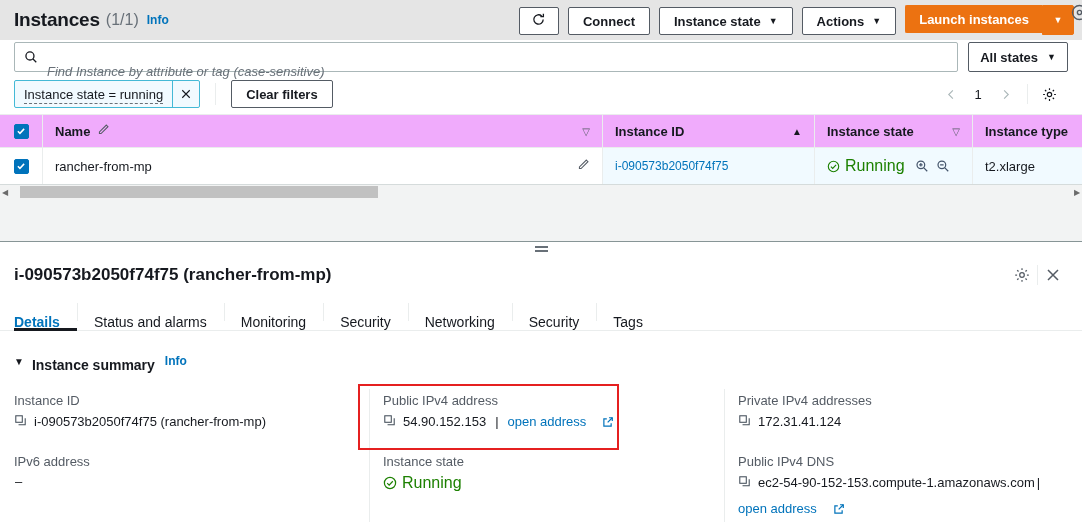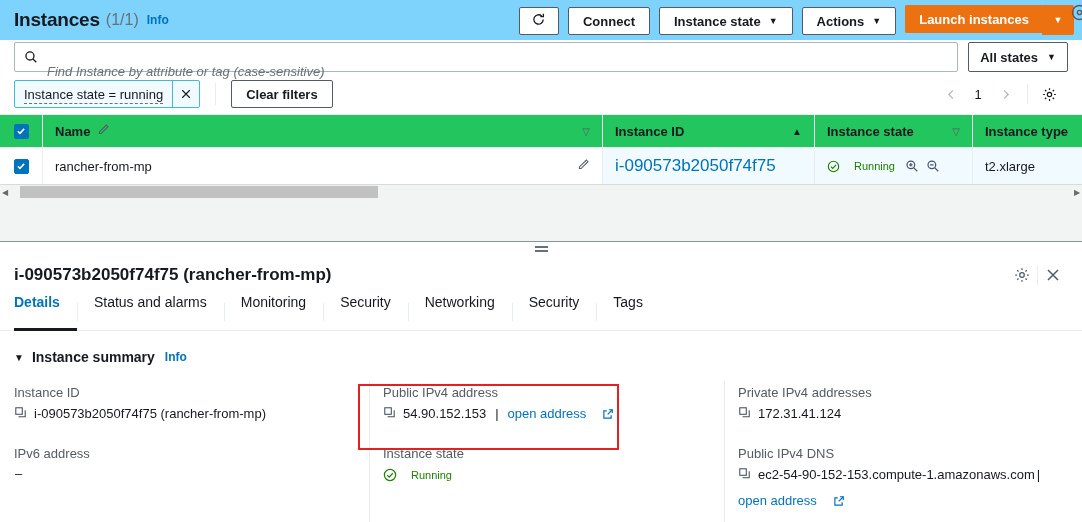--- a/index.html
+++ b/index.html
@@ -8,21 +8,21 @@
     background:#ffffff;
     font-family:"Liberation Sans",sans-serif;
     font-size:13px;color:#16191f;
     -webkit-font-smoothing:antialiased;
   }
   .app{position:relative;width:1082px;height:522px;}
 
   
   .top-header{
     height:40px;display:flex;align-items:center;
-    padding:0 0 0 14px;box-sizing:border-box;background:#7dd3fc;
+    padding:0 0 0 14px;box-sizing:border-box;background:#e5e5e5;
     position:relative;
   }
   .page-title{font-size:19px;font-weight:bold;color:#16191f;letter-spacing:-.2px;}
   .page-count{font-size:16px;color:#687078;margin-left:6px;font-weight:normal;}
   .info-link{font-size:12px;color:#0073bb;font-weight:bold;margin-left:8px;cursor:pointer;}
   .header-actions{margin-left:auto;display:flex;align-items:flex-end;gap:9px;padding-right:8px;}
 
   .btn{
     height:28px;box-sizing:border-box;border:1px solid #545b64;background:#fff;
     color:#16191f;font-size:13px;font-weight:bold;border-radius:2px;
@@ -82,21 +82,21 @@
   .btn-clear{height:28px;}
   .pagination{margin-left:auto;display:flex;align-items:center;gap:2px;padding-right:6px;}
   .pg-arrow{width:28px;height:28px;display:flex;align-items:center;justify-content:center;color:#aab7b8;cursor:pointer;}
   .pg-num{min-width:22px;text-align:center;font-size:13px;color:#16191f;cursor:pointer;}
   .pg-sep{width:1px;height:20px;background:#eaeded;margin:0 6px;}
   .pg-gear{width:26px;height:26px;display:flex;align-items:center;justify-content:center;cursor:pointer;color:#16191f;}
 
   
   .table{border-top:1px solid #eaeded;}
   .trow{display:flex;align-items:stretch;height:32px;}
-  .thead{border-bottom:1px solid #eaeded;background:#22c55e;}
+  .thead{border-bottom:1px solid #eaeded;background:#f0abfc;}
   .tbody-row{height:36px;background:#f1faff;}
   .cb-cell{
     width:42px;display:flex;align-items:center;justify-content:center;flex:none;
     box-sizing:border-box;
   }
   .tbody-row .cb-cell{background:#fff;}
   .cbx{
     width:15px;height:15px;border-radius:2px;background:#0073bb;border:1px solid #0073bb;
     display:flex;align-items:center;justify-content:center;cursor:pointer;box-sizing:border-box;
   }
@@ -105,22 +105,22 @@
     border-left:1px solid #eaeded;}
   .tbody-row .col-name{background:#fff;border-left:1px solid #eaeded;gap:36px;}
   .col-id{width:212px;flex:none;display:flex;align-items:center;padding:0 12px;box-sizing:border-box;border-left:1px solid #eaeded;}
   .col-state{width:158px;flex:none;display:flex;align-items:center;padding:0 12px;box-sizing:border-box;border-left:1px solid #eaeded;}
   .col-type{width:auto;flex:1;display:flex;align-items:center;padding:0 12px;box-sizing:border-box;border-left:1px solid #eaeded;}
   .th-text{font-size:13px;font-weight:bold;color:#16191f;white-space:nowrap;}
   .sort-ico{margin-left:auto;color:#545b64;font-size:10px;}
   .sort-ico.active{color:#16191f;}
   .pencil{margin-left:7px;color:#545b64;cursor:pointer;}
   .name-pencil{margin-left:auto;color:#545b64;cursor:pointer;}
-  .link{color:#0073bb;text-decoration:none;cursor:pointer;font-size:17px;}
-  .state-run{color:#1d8102;font-size:11px;display:inline-flex;align-items:center;gap:14px;}
+  .link{color:#0073bb;text-decoration:none;cursor:pointer;font-size:12px;}
+  .state-run{color:#1d8102;font-size:16px;display:inline-flex;align-items:center;gap:5px;}
   .mag-group{display:flex;align-items:center;gap:7px;margin-left:10px;color:#44546b;}
   .mag{cursor:pointer;display:flex;}
 
   
   .scrollarea{height:14px;background:#f2f3f3;border-top:1px solid #d5dbdb;
     display:flex;align-items:center;position:relative;}
   .sb-arrow{width:10px;display:flex;justify-content:center;color:#6b6b6b;font-size:8px;}
   .sb-track{flex:1;height:14px;position:relative;}
   .sb-thumb{position:absolute;left:10px;top:1px;width:358px;height:12px;background:#c1c1c1;}
   .gap-band{height:42px;background:#f2f3f3;border-bottom:1px solid #879596;}
@@ -135,36 +135,36 @@
   .detail-head{
     display:flex;align-items:center;padding:0 14px;height:38px;box-sizing:border-box;
   }
   .detail-title{font-size:17px;font-weight:bold;color:#16191f;}
   .detail-head-icons{margin-left:auto;display:flex;align-items:center;gap:0;}
   .dh-ico{width:30px;height:30px;display:flex;align-items:center;justify-content:center;cursor:pointer;color:#545b64;}
   .dh-sep{width:1px;height:20px;background:#eaeded;}
 
   .tabs{display:flex;align-items:stretch;padding:0 14px;border-bottom:1px solid #eaeded;height:37px;box-sizing:border-box;}
   .tab{
-    display:flex;align-items:flex-start;padding:0 17px;font-size:14px;color:#16191f;
+    display:flex;align-items:flex-end;padding:0 17px;font-size:14px;color:#16191f;
     cursor:pointer;position:relative;white-space:nowrap;
   }
   .tab:not(:first-child)::before{
     content:"";position:absolute;left:0;top:9px;bottom:9px;width:1px;background:#eaeded;
   }
   .tab:first-child{padding-left:0;}
   .tab.active{color:#0073bb;font-weight:bold;}
   .tab.active::after{
     content:"";position:absolute;left:0;right:0;bottom:-1px;height:3px;background:#16191f;
   }
 
   .summary{padding:18px 14px 0 14px;}
   .summary-head{display:flex;align-items:center;gap:8px;margin-bottom:20px;}
   .caret-down{font-size:10px;color:#16191f;cursor:pointer;}
-  .summary-title{font-size:14px;font-weight:bold;color:#16191f;}
+  .summary-title{font-size:14px;font-weight:bold;color:#16191f;margin-top:8px;}
 
   .cols{display:flex;position:relative;}
   .col{width:355px;flex:none;box-sizing:border-box;padding-right:14px;position:relative;}
   .col.col2{padding-left:14px;}
   .col.col3{padding-left:14px;width:367px;}
   .col.col2::before,.col.col3::before{
     content:"";position:absolute;left:0;top:-4px;bottom:-10px;width:1px;background:#eaeded;
   }
   .field{margin-bottom:22px;}
   .f-label{font-size:13px;color:#545b64;margin-bottom:5px;}

